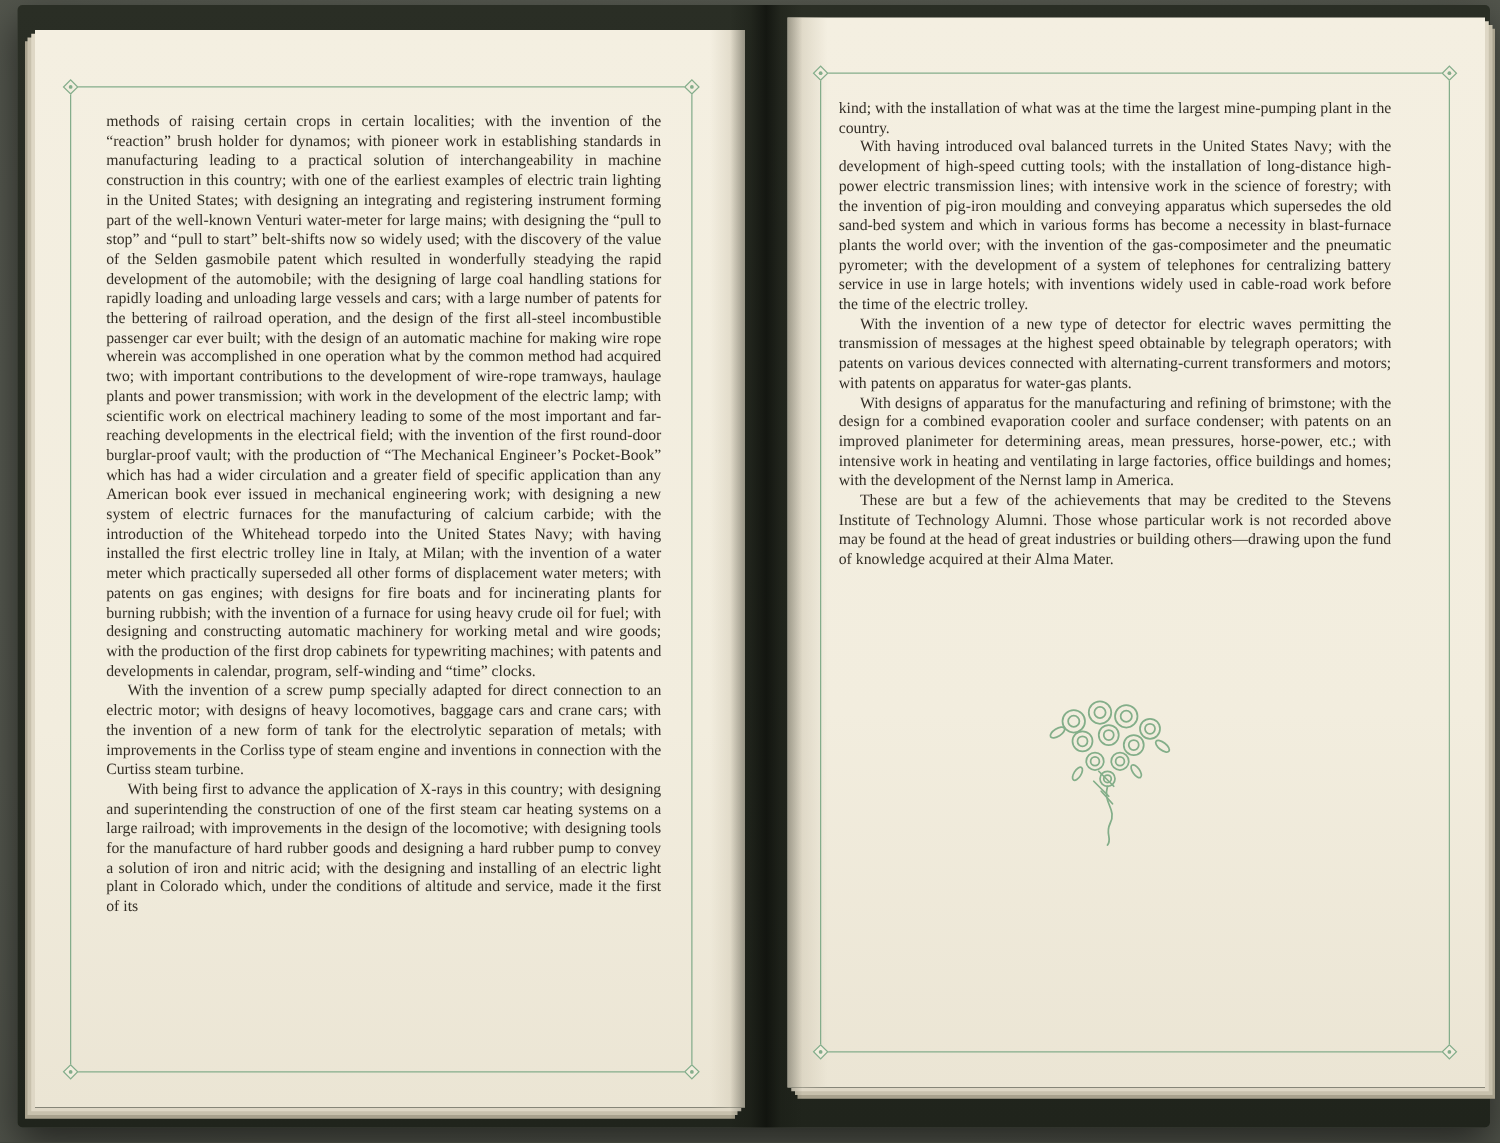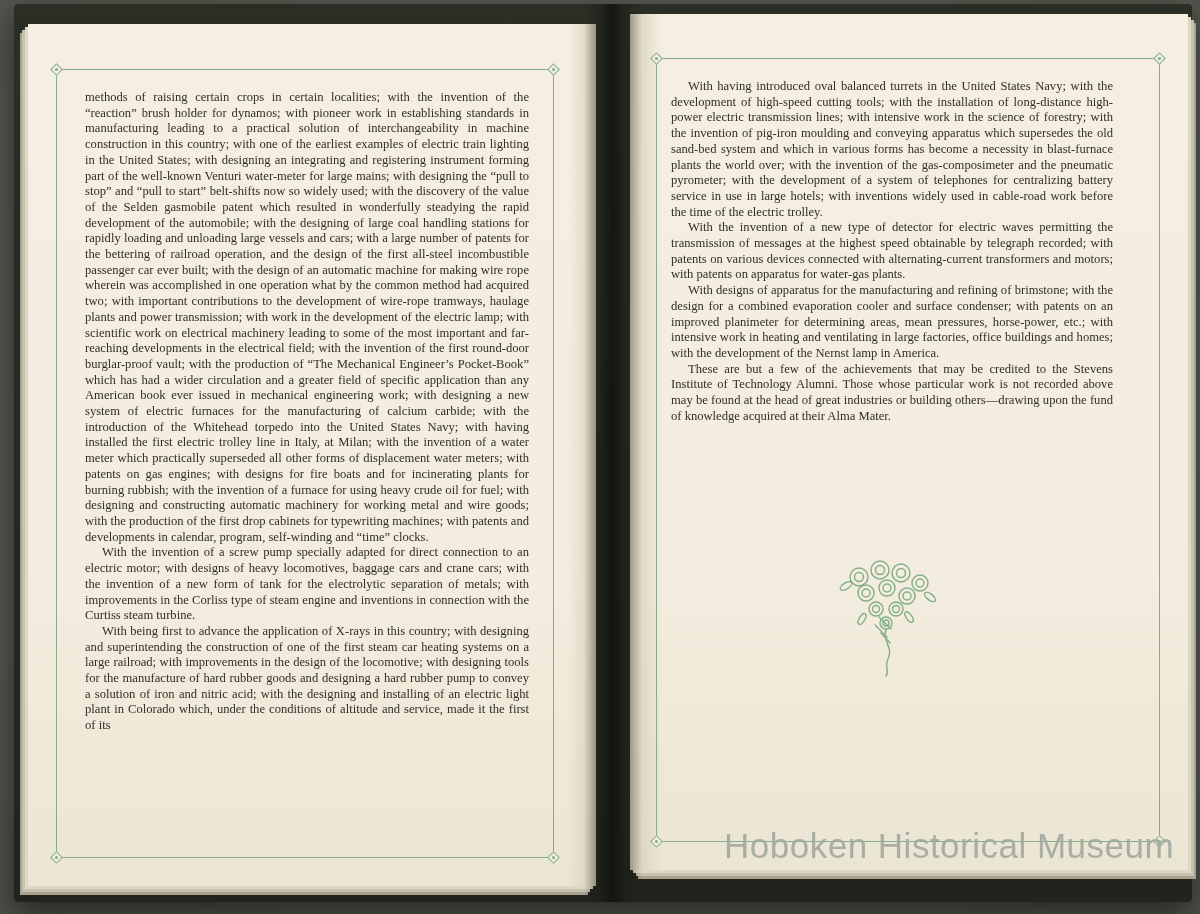--- a/index.html
+++ b/index.html
@@ -88,22 +88,23 @@
     </div>
   </div>
 
   <div class="page page-right">
     <div class="frame">
       <span class="corner tl"></span>
       <span class="corner tr"></span>
       <span class="corner bl"></span>
       <span class="corner br"></span>
       <div class="text-col">
+        <p class="para">kind;  with the installation of what was at the time the largest mine-pumping plant in the country.</p>
         <p class="para indent">With having introduced oval balanced turrets in the United States Navy; with the development of high-speed cutting tools;  with the installation of long-distance high-power electric transmission lines;  with intensive work in the science of forestry;  with the invention of pig-iron moulding and conveying apparatus which supersedes the old sand-bed system and which in various forms has become a necessity in blast-furnace plants the world over;  with the invention of the gas-composimeter and the pneumatic pyrometer;  with the development of a system of telephones for centralizing battery service in use in large hotels;  with inventions widely used in cable-road work before the time of the electric trolley.</p>
-        <p class="para indent">With the invention of a new type of detector for electric waves permitting the transmission of messages at the highest speed obtainable by telegraph recorded; with patents on various devices connected with alternating-current transformers and motors;  with patents on apparatus for water-gas plants.</p>
+        <p class="para indent">With the invention of a new type of detector for electric waves permitting the transmission of messages at the highest speed obtainable by telegraph operators; with patents on various devices connected with alternating-current transformers and motors;  with patents on apparatus for water-gas plants.</p>
         <p class="para indent">With designs of apparatus for the manufacturing and refining of brimstone; with the design for a combined evaporation cooler and surface condenser;  with patents on an improved planimeter for determining areas, mean pressures, horse-power, etc.;  with intensive work in heating and ventilating in large factories, office buildings and homes;  with the development of the Nernst lamp in America.</p>
         <p class="para indent">These are but a few of the achievements that may be credited to the Stevens Institute of Technology Alumni.  Those whose particular work is not recorded above may be found at the head of great industries or building others—drawing upon the fund of knowledge acquired at their Alma Mater.</p>
       </div>
 
       <div class="ornament">
         <svg viewBox="0 0 110 120" width="110" height="120" aria-hidden="true">
           <g fill="none" stroke="#83ae89" stroke-width="1.4" stroke-linecap="round">
 
             <circle cx="24" cy="18" r="9"></circle>
               <circle cx="24" cy="18" r="4.5"></circle>
@@ -137,15 +138,14 @@
 
             <path d="M51 70 C 47 84, 59 88, 53 100 C 49 108, 55 112, 51 117"></path>
           </g>
         </svg>
       </div>
     </div>
   </div>
 
   <div class="gutter-shade"></div>
 
-  <div class="watermark">Hoboken Historical Museum</div>
 
 </div>
 
 </body></html>

